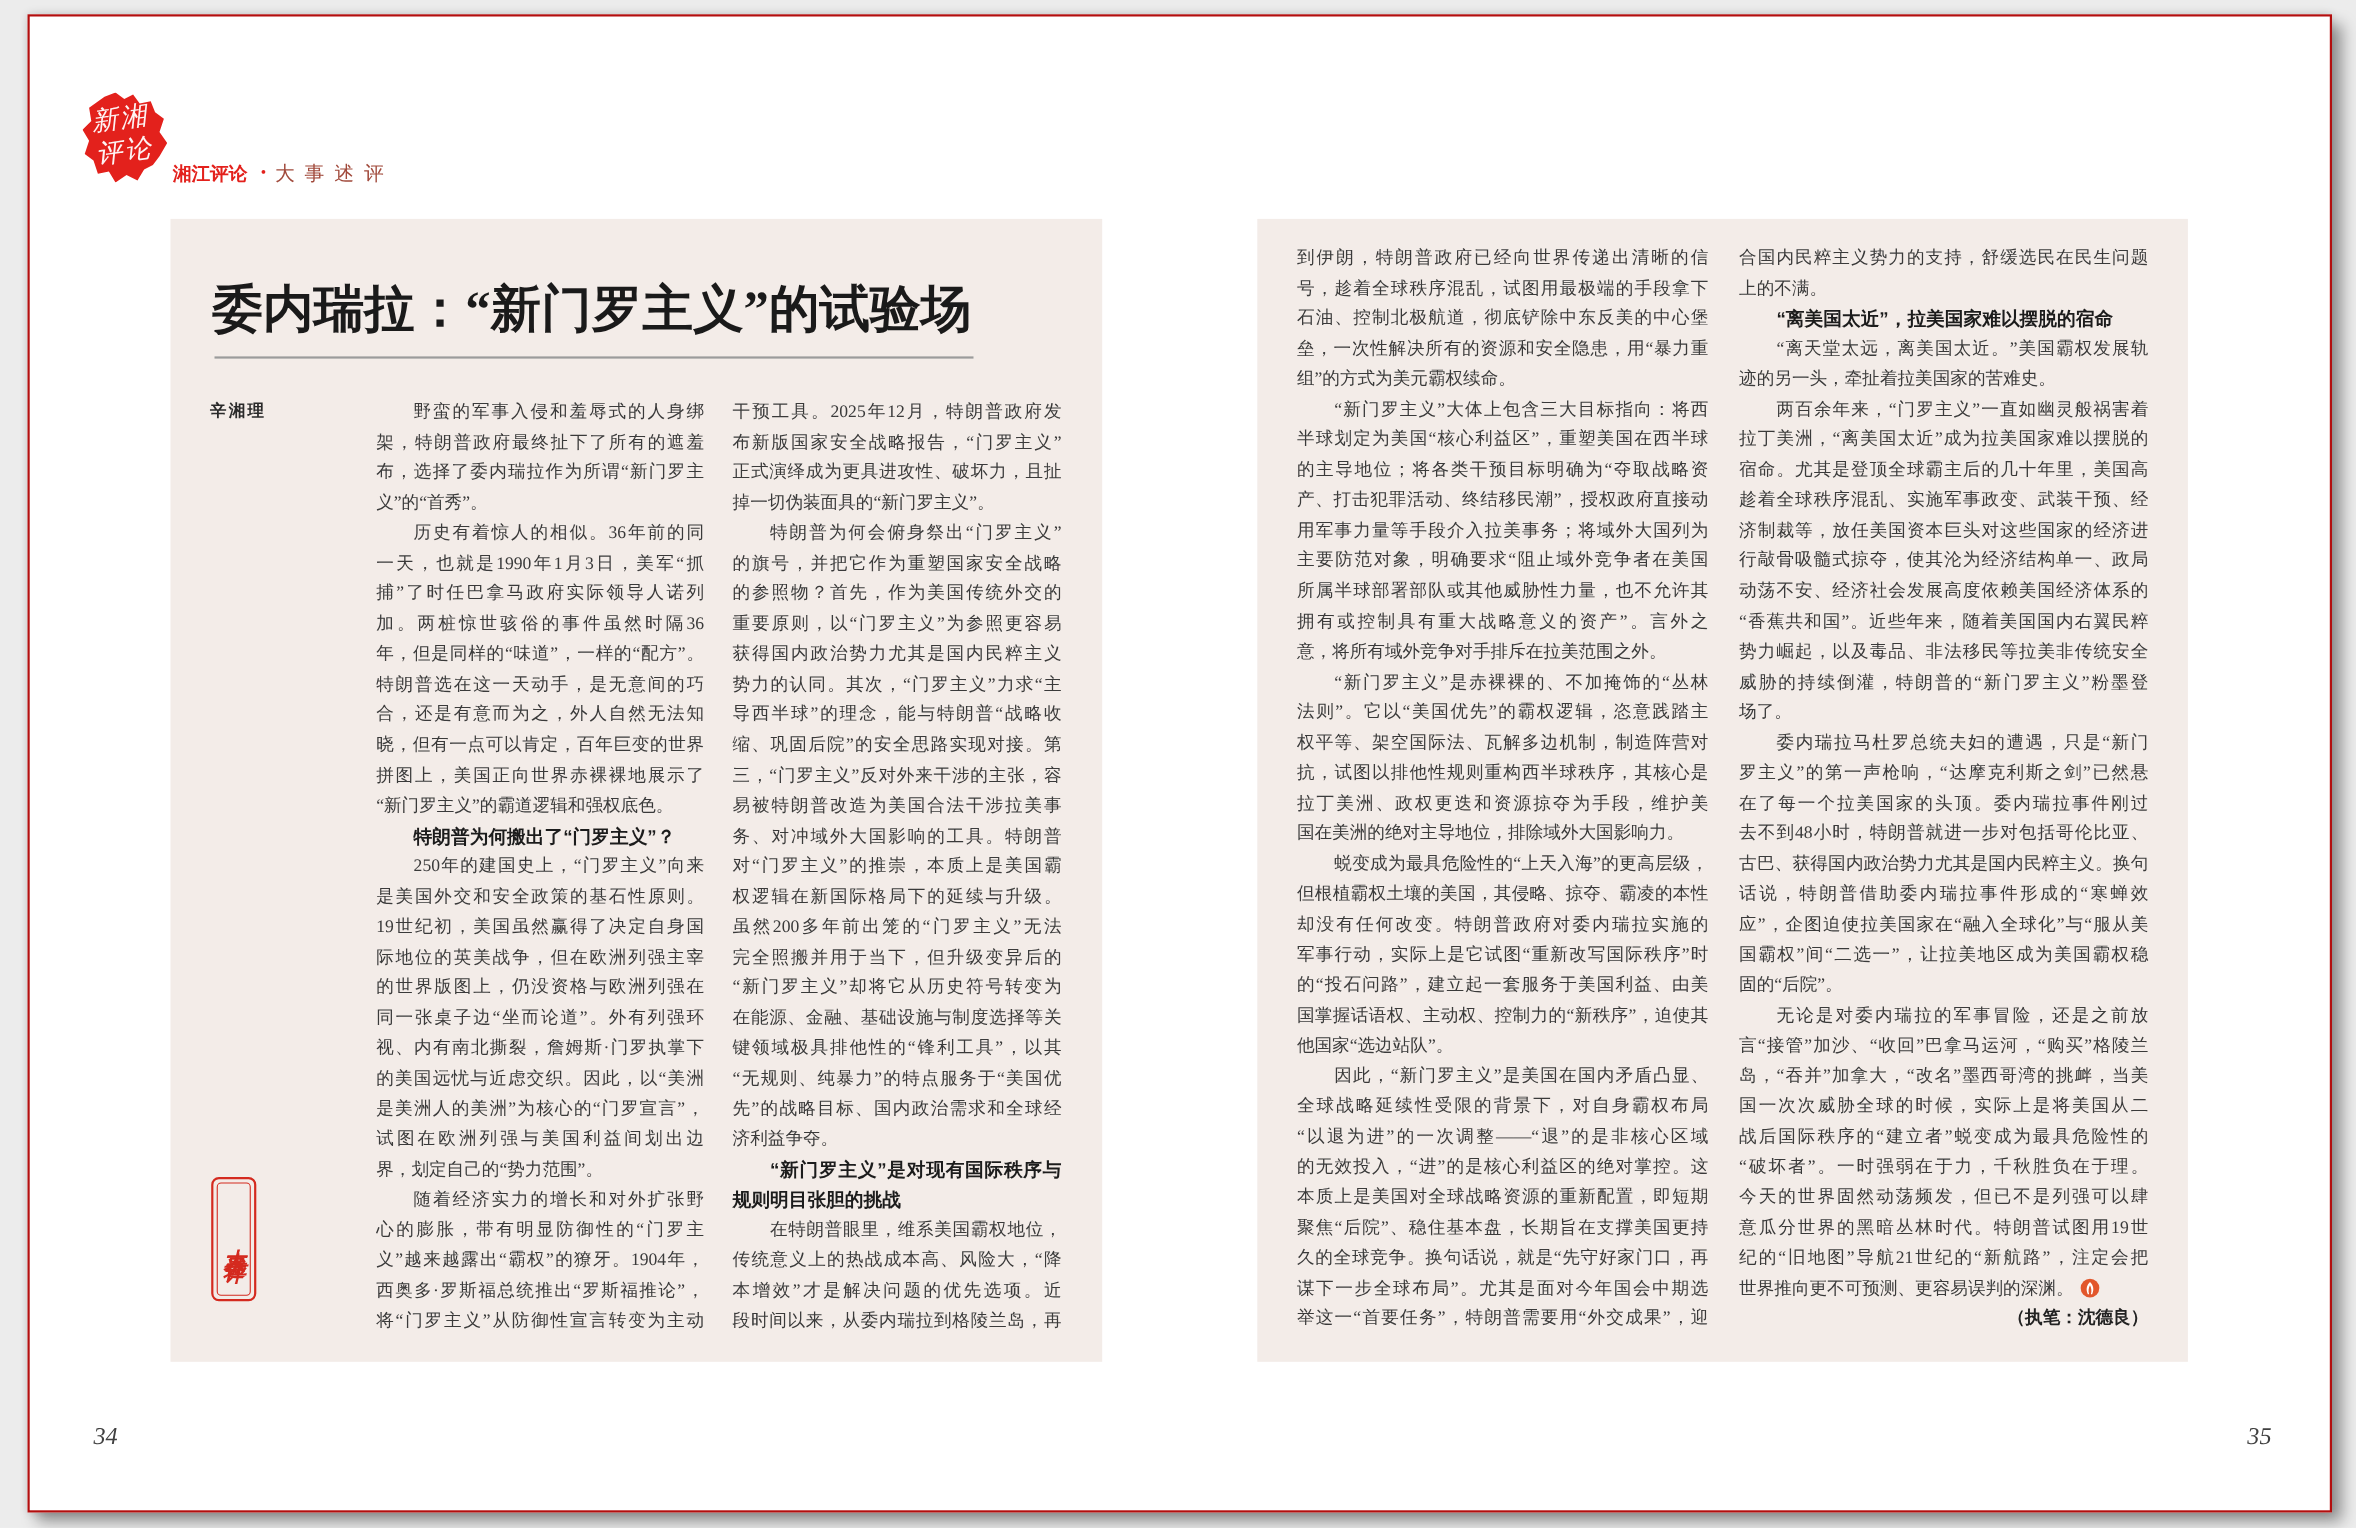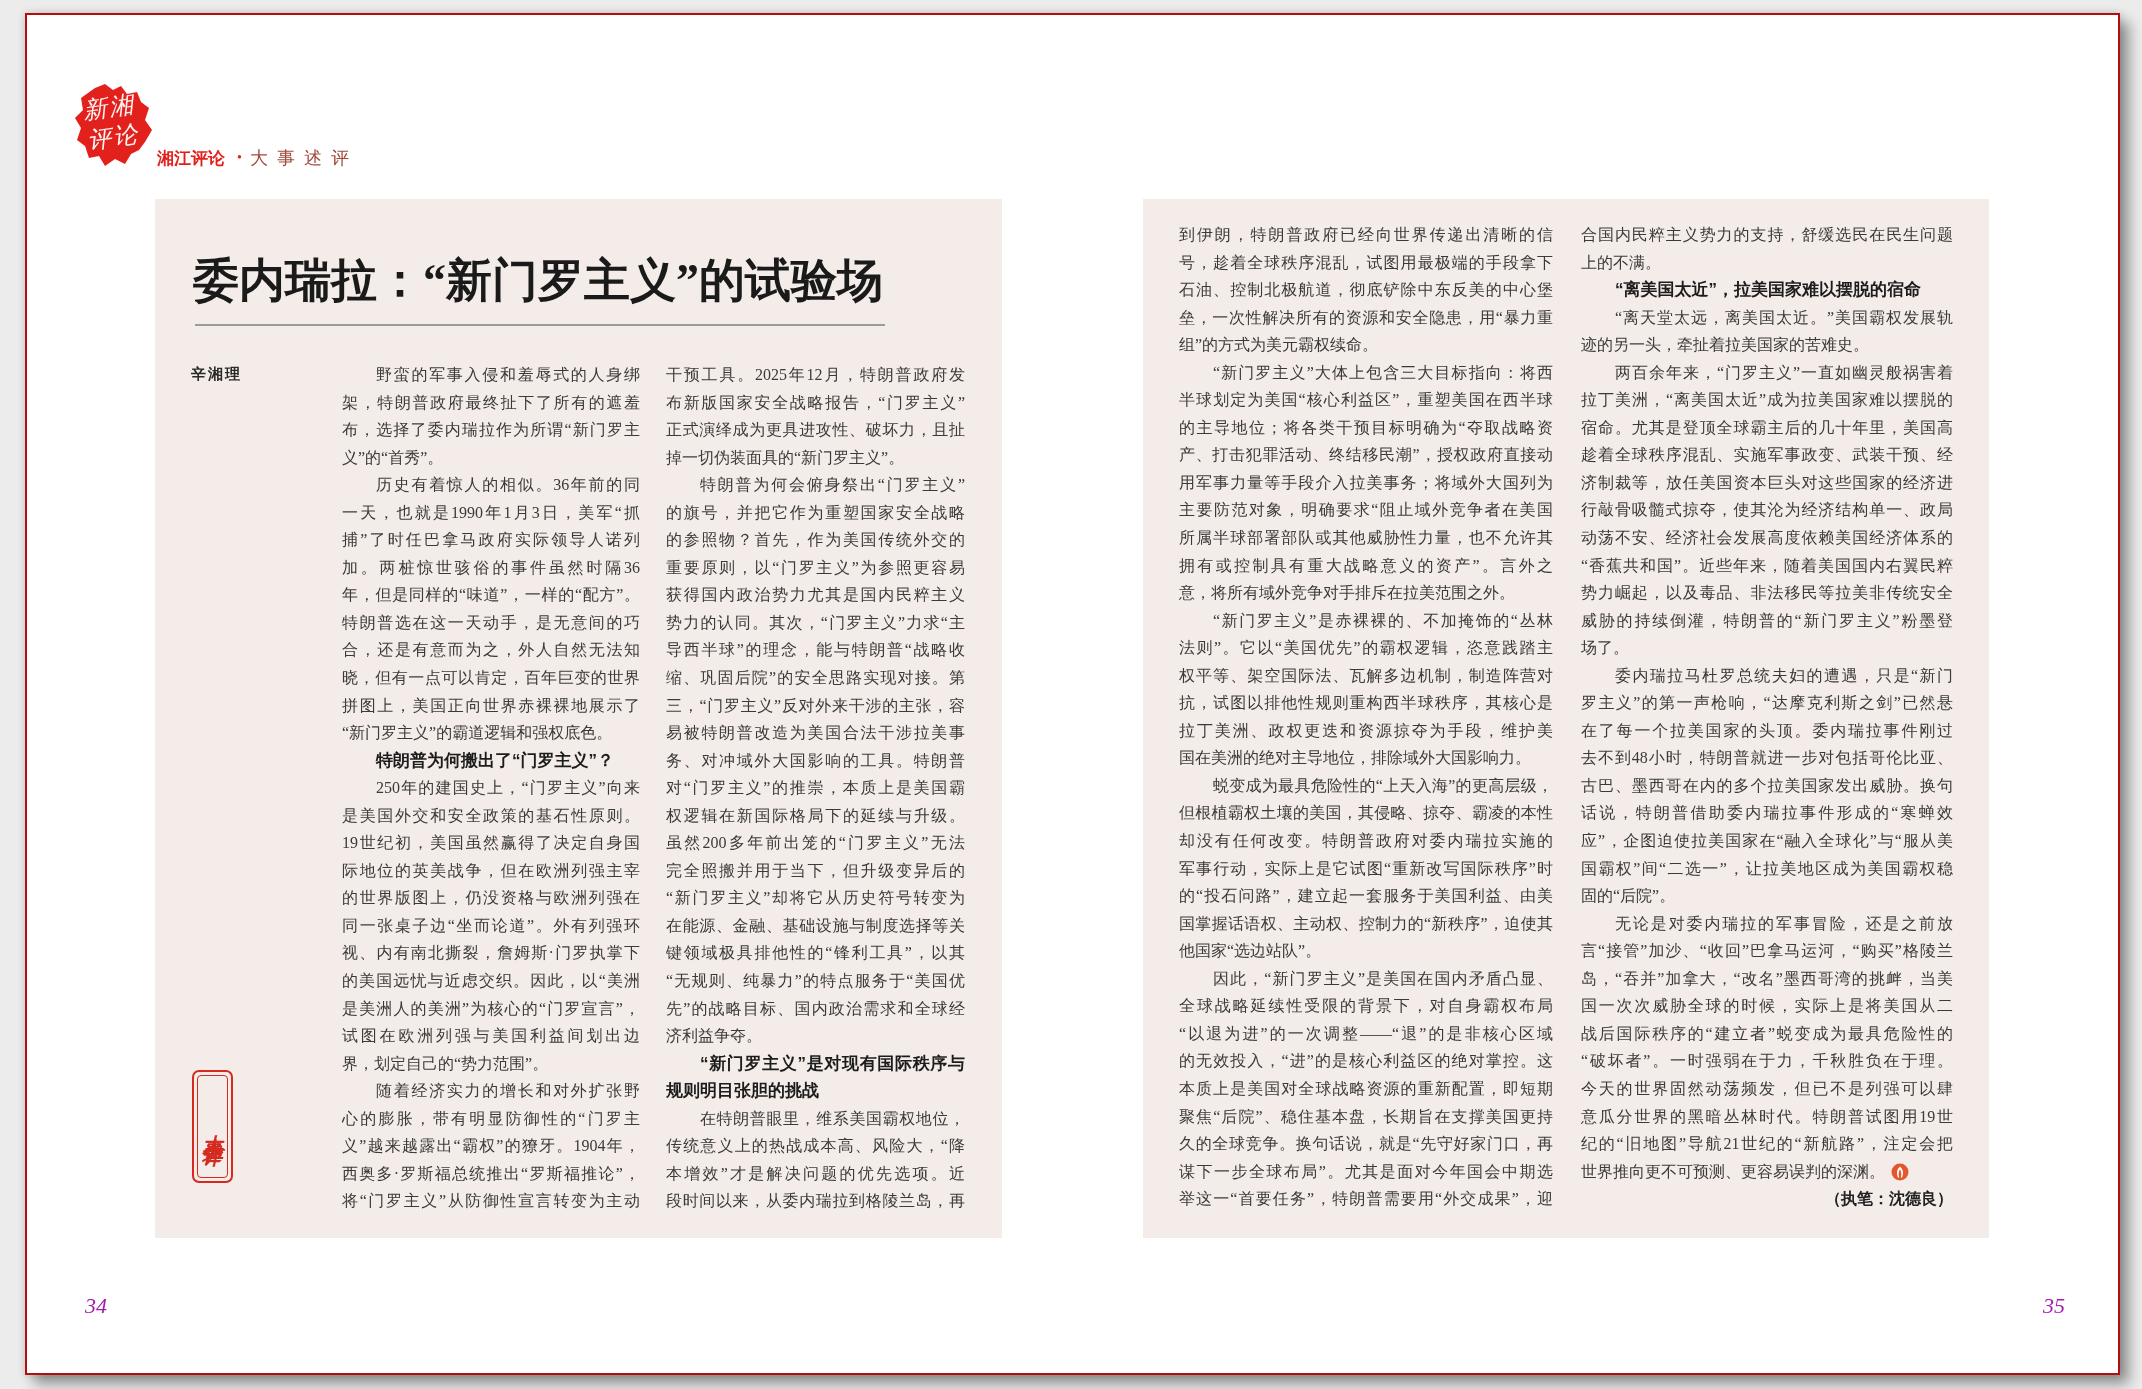--- a/index.html
+++ b/index.html
@@ -82,21 +82,21 @@
     position:absolute; left:3px; top:3px; right:3px; bottom:3px;
     border:1.5px solid var(--stamp-red, #d42a1f); border-radius:4px;
     display:flex; align-items:center; justify-content:center;
   }
   #stamp-text {
     writing-mode:vertical-rl; font-size:20px; letter-spacing:4px; font-weight:bold;
     color:var(--stamp-red, #d42a1f); line-height:22px; font-style:italic;
   }
 
   
-  .page-num { font-size:22px; font-style:italic; line-height:24px; color:#a21caf; }
+  .page-num { font-size:22px; font-style:italic; line-height:24px; color:#404040; }
   #page-num-left  { left:85px;   top:1294px; }
   #page-num-right { left:2043px; top:1294px;font-style:italic; }
 </style>
 </head>
 <body>
 
 <div id="spread"></div>
 
 <div id="logo" class="abs">
   <svg width="78" height="82" viewBox="0 0 78 82">
@@ -283,21 +283,21 @@
     <div class="ln">“香蕉共和国”。近些年来，随着美国国内右翼民粹</div>
     <div class="ln">势力崛起，以及毒品、非法移民等拉美非传统安全</div>
     <div class="ln">威胁的持续倒灌，特朗普的“新门罗主义”粉墨登</div>
     <div class="ln last">场了。</div>
   </div>
   <div class="blk">
     <div class="ln first">委内瑞拉马杜罗总统夫妇的遭遇，只是“新门</div>
     <div class="ln">罗主义”的第一声枪响，“达摩克利斯之剑”已然悬</div>
     <div class="ln">在了每一个拉美国家的头顶。委内瑞拉事件刚过</div>
     <div class="ln">去不到48小时，特朗普就进一步对包括哥伦比亚、</div>
-    <div class="ln">古巴、墨西哥在内的多个拉美国家发出威胁。换句</div>
+    <div class="ln">古巴、获得国内政治势力尤其是国内民粹主义。换句</div>
     <div class="ln">话说，特朗普借助委内瑞拉事件形成的“寒蝉效</div>
     <div class="ln">应”，企图迫使拉美国家在“融入全球化”与“服从美</div>
     <div class="ln">国霸权”间“二选一”，让拉美地区成为美国霸权稳</div>
     <div class="ln last">固的“后院”。</div>
   </div>
   <div class="blk">
     <div class="ln first">无论是对委内瑞拉的军事冒险，还是之前放</div>
     <div class="ln">言“接管”加沙、“收回”巴拿马运河，“购买”格陵兰</div>
     <div class="ln">岛，“吞并”加拿大，“改名”墨西哥湾的挑衅，当美</div>
     <div class="ln">国一次次威胁全球的时候，实际上是将美国从二</div>

